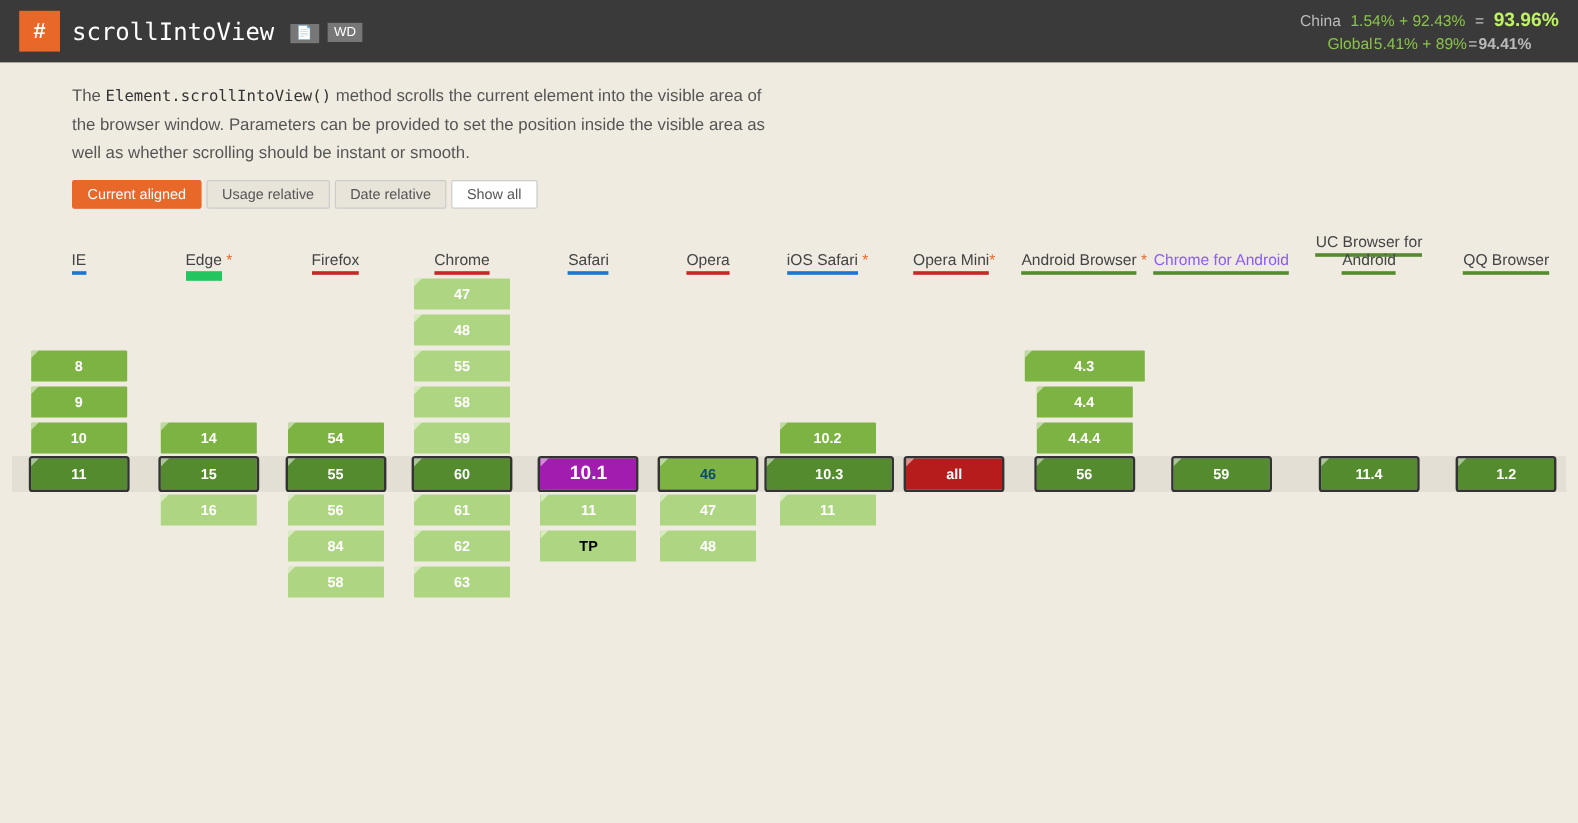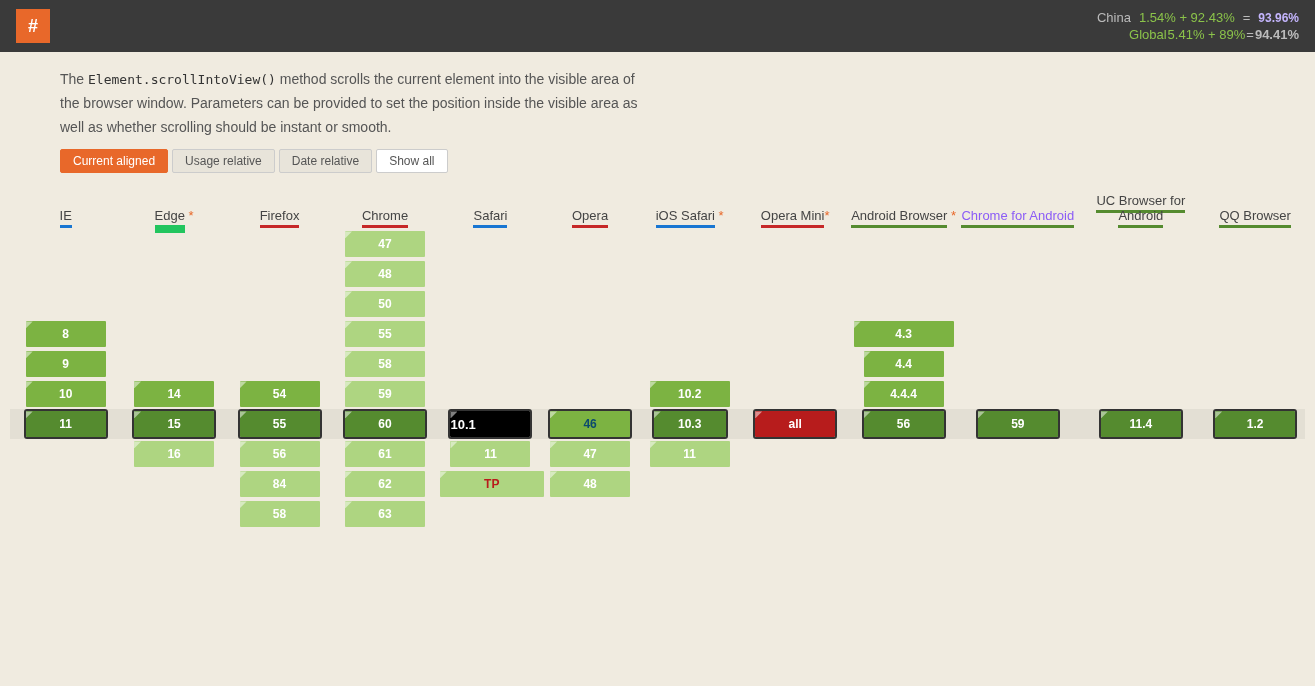--- a/index.html
+++ b/index.html
@@ -8,28 +8,33 @@
       background: #f0ebe0;
       color: #333;
       font-size: 13px;
     }
   </style>
 </head>
 <body>
 
 <div style="display:flex; align-items:center; background:#3a3a3a; padding:0 16px; height:52px;">
   <div style="background:#e8682a; color:white; font-weight:bold; font-size:18px; width:34px; height:34px; display:flex; align-items:center; justify-content:center; margin-right:10px; flex-shrink:0;">#</div>
+  <div style="color:white; font-size:20px;">
+    <span style="font-family:monospace;">scrollIntoView</span>
+    <span style="background:#777; color:white; font-size:11px; padding:2px 5px; margin-left:8px; vertical-align:middle;">📄</span>
+    <span style="background:#777; color:white; font-size:11px; padding:2px 5px; margin-left:2px; vertical-align:middle;">WD</span>
+  </div>
   <div style="margin-left:auto; text-align:right;">
     <div style="display:flex; gap:8px; justify-content:flex-end; align-items:center; margin-bottom:2px;">
       <span style="color:#bbb; font-size:13px;">China</span>
       <span style="color:#8bc34a; font-size:13px;">1.54% + 92.43%</span>
       <span style="color:#bbb;">=</span>
-      <span style="color:#c4b5fd; font-size:12px; font-weight:bold;">93.96%</span>
+      <span style="color:#bef264; font-size:16px; font-weight:bold;">93.96%</span>
     </div>
-    <div style="display:flex; gap:1px; justify-content:flex-end; align-items:center;">
+    <div style="display:flex; gap:1px; justify-content:center; align-items:center;">
       <span style="color:#8bc34a; font-size:13px;">Global</span>
       <span style="color:#8bc34a; font-size:13px;">5.41% + 89%</span>
       <span style="color:#bbb;">=</span>
       <span style="color:#bbb; font-size:13px; font-weight:bold;">94.41%</span>
     </div>
   </div>
 </div>
 
 <div style="padding:16px 60px 10px 60px; font-size:14px; line-height:1.7; color:#555; max-width:700px;">
   <span>The </span><span style="font-family:monospace; color:#333; font-size:13px;">Element.scrollIntoView()</span><span> method scrolls the current element into the visible area of the browser window. Parameters can be provided to set the position inside the visible area as well as whether scrolling should be instant or smooth.</span>
@@ -127,37 +132,20 @@
           <td style="padding: 1px 2px; text-align: center; height: 28px;"></td>
           <td style="padding: 1px 2px; text-align: center; height: 28px;"></td>
           <td style="padding: 1px 2px; text-align: center; height: 28px;"></td>
           <td style="padding: 1px 2px; text-align: center; height: 28px;"></td>
           <td style="padding: 1px 2px; text-align: center; height: 28px;"></td>
           <td style="padding: 1px 2px; text-align: center; height: 28px;"></td>
           <td style="padding: 1px 2px; text-align: center; height: 28px;"></td>
           <td style="padding: 1px 2px; text-align: center; height: 28px;"></td>
         </tr>
         <tr>
-          <td style="padding: 1px 2px; text-align: center; height: 28px;"></td>
-          <td style="padding: 1px 2px; text-align: center; height: 28px;"></td>
-          <td style="padding: 1px 2px; text-align: center; height: 28px;"></td>
-          <td style="padding: 1px 2px; text-align: center;"><div style="display: inline-flex; align-items: center; justify-content: center; background: rgb(174, 213, 129); color: white; font-weight: bold; font-size: 12px; height: 26px; width: 80px; border-radius: 1px; position: relative; cursor: pointer; margin: 1px 0px;">
-              <div style="position: absolute; top: 0px; left: 0px; width: 7px; height: 7px; background: rgba(255, 255, 255, 0.5); clip-path: polygon(0px 0px, 100% 0px, 0px 100%);"></div>
-              <span>50</span>
-            </div></td>
-          <td style="padding: 1px 2px; text-align: center; height: 28px;"></td>
-          <td style="padding: 1px 2px; text-align: center; height: 28px;"></td>
-          <td style="padding: 1px 2px; text-align: center; height: 28px;"></td>
-          <td style="padding: 1px 2px; text-align: center; height: 28px;"></td>
-          <td style="padding: 1px 2px; text-align: center; height: 28px;"></td>
-          <td style="padding: 1px 2px; text-align: center; height: 28px;"></td>
-          <td style="padding: 1px 2px; text-align: center; height: 28px;"></td>
-          <td style="padding: 1px 2px; text-align: center; height: 28px;"></td>
-        </tr>
-        <tr>
           <td style="padding: 1px 2px; text-align: center;"><div style="display: inline-flex; align-items: center; justify-content: center; background: rgb(124, 179, 66); color: white; font-weight: bold; font-size: 12px; height: 26px; width: 80px; border-radius: 1px; position: relative; cursor: pointer; margin: 1px 0px;">
               <div style="position: absolute; top: 0px; left: 0px; width: 7px; height: 7px; background: rgba(255, 255, 255, 0.5); clip-path: polygon(0px 0px, 100% 0px, 0px 100%);"></div>
               <span>8</span>
             </div></td>
           <td style="padding: 1px 2px; text-align: center; height: 28px;"></td>
           <td style="padding: 1px 2px; text-align: center; height: 28px;"></td>
           <td style="padding: 1px 2px; text-align: center;"><div style="display: inline-flex; align-items: center; justify-content: center; background: rgb(174, 213, 129); color: white; font-weight: bold; font-size: 12px; height: 26px; width: 80px; border-radius: 1px; position: relative; cursor: pointer; margin: 1px 0px;">
               <div style="position: absolute; top: 0px; left: 0px; width: 7px; height: 7px; background: rgba(255, 255, 255, 0.5); clip-path: polygon(0px 0px, 100% 0px, 0px 100%);"></div>
               <span>55</span>
             </div></td>
@@ -238,29 +226,29 @@
               <span>15</span>
             </div></td>
           <td style="padding: 1px 2px; text-align: center;"><div style="display: inline-flex; align-items: center; justify-content: center; background: rgb(85, 139, 47); color: white; font-weight: bold; font-size: 12px; height: 26px; width: 80px; border-radius: 1px; position: relative; cursor: pointer; margin: 1px 0px; outline: rgb(51, 51, 51) solid 2px;">
               <div style="position: absolute; top: 0px; left: 0px; width: 7px; height: 7px; background: rgba(255, 255, 255, 0.5); clip-path: polygon(0px 0px, 100% 0px, 0px 100%);"></div>
               <span>55</span>
             </div></td>
           <td style="padding: 1px 2px; text-align: center;"><div style="display: inline-flex; align-items: center; justify-content: center; background: rgb(85, 139, 47); color: white; font-weight: bold; font-size: 12px; height: 26px; width: 80px; border-radius: 1px; position: relative; cursor: pointer; margin: 1px 0px; outline: rgb(51, 51, 51) solid 2px;">
               <div style="position: absolute; top: 0px; left: 0px; width: 7px; height: 7px; background: rgba(255, 255, 255, 0.5); clip-path: polygon(0px 0px, 100% 0px, 0px 100%);"></div>
               <span>60</span>
             </div></td>
-          <td style="padding: 1px 2px; text-align: center;"><div style="display: inline-flex; align-items: center; background: #000000; color: white; font-weight: bold; font-size: 13px; height: 26px; width: 80px; border-radius: 1px; position: relative; cursor: pointer; margin: 1px 0px; outline: rgb(51, 51, 51) solid 2px;">
+          <td style="padding: 1px 2px; text-align: center;"><div style="display: inline-flex; align-items: center; justify-content: center; background: #a21caf; color: white; font-weight: bold; font-size: 16px; height: 26px; width: 80px; border-radius: 1px; position: relative; cursor: pointer; margin: 1px 0px; outline: rgb(51, 51, 51) solid 2px;">
               <div style="position: absolute; top: 0px; left: 0px; width: 7px; height: 7px; background: rgba(255, 255, 255, 0.5); clip-path: polygon(0px 0px, 100% 0px, 0px 100%);"></div>
               <span>10.1</span>
             </div></td>
           <td style="padding: 1px 2px; text-align: center;"><div style="display: inline-flex; align-items: center; justify-content: center; background: rgb(124, 179, 66); color: #0c4a6e; font-weight: bold; font-size: 12px; height: 26px; width: 80px; border-radius: 1px; position: relative; cursor: pointer; margin: 1px 0px; outline: rgb(51, 51, 51) solid 2px;">
               <div style="position: absolute; top: 0px; left: 0px; width: 7px; height: 7px; background: rgba(255, 255, 255, 0.5); clip-path: polygon(0px 0px, 100% 0px, 0px 100%);"></div>
               <span>46</span>
             </div></td>
-          <td style="padding: 1px 2px; text-align: center;"><div style="display: inline-flex; align-items: center; justify-content: center; background: rgb(85, 139, 47); color: white; font-weight: bold; font-size: 12px; height: 26px; width: 72px; border-radius: 1px; position: relative; cursor: pointer; margin: 1px 0px; outline: rgb(51, 51, 51) solid 2px;">
+          <td style="padding: 1px 2px; text-align: center;"><div style="display: inline-flex; align-items: center; justify-content: center; background: rgb(85, 139, 47); color: white; font-weight: bold; font-size: 12px; height: 26px; width: 104px; border-radius: 1px; position: relative; cursor: pointer; margin: 1px 0px; outline: rgb(51, 51, 51) solid 2px;">
               <div style="position: absolute; top: 0px; left: 0px; width: 7px; height: 7px; background: rgba(255, 255, 255, 0.5); clip-path: polygon(0px 0px, 100% 0px, 0px 100%);"></div>
               <span>10.3</span>
             </div></td>
           <td style="padding: 1px 2px; text-align: center;"><div style="display: inline-flex; align-items: center; justify-content: center; background: rgb(183, 28, 28); color: white; font-weight: bold; font-size: 12px; height: 26px; width: 80px; border-radius: 1px; position: relative; cursor: pointer; margin: 1px 0px; outline: rgb(51, 51, 51) solid 2px;">
               <div style="position: absolute; top: 0px; left: 0px; width: 7px; height: 7px; background: rgba(255, 255, 255, 0.5); clip-path: polygon(0px 0px, 100% 0px, 0px 100%);"></div>
               <span>all</span>
             </div></td>
           <td style="padding: 1px 2px; text-align: center;"><div style="display: inline-flex; align-items: center; justify-content: center; background: rgb(85, 139, 47); color: white; font-weight: bold; font-size: 12px; height: 26px; width: 80px; border-radius: 1px; position: relative; cursor: pointer; margin: 1px 0px; outline: rgb(51, 51, 51) solid 2px;">
               <div style="position: absolute; top: 0px; left: 0px; width: 7px; height: 7px; background: rgba(255, 255, 255, 0.5); clip-path: polygon(0px 0px, 100% 0px, 0px 100%);"></div>
               <span>56</span>
@@ -314,21 +302,21 @@
           <td style="padding: 1px 2px; text-align: center; height: 28px;"></td>
           <td style="padding: 1px 2px; text-align: center; height: 28px;"></td>
           <td style="padding: 1px 2px; text-align: center;"><div style="display: inline-flex; align-items: center; justify-content: center; background: rgb(174, 213, 129); color: white; font-weight: bold; font-size: 12px; height: 26px; width: 80px; border-radius: 1px; position: relative; cursor: pointer; margin: 1px 0px;">
               <div style="position: absolute; top: 0px; left: 0px; width: 7px; height: 7px; background: rgba(255, 255, 255, 0.5); clip-path: polygon(0px 0px, 100% 0px, 0px 100%);"></div>
               <span>84</span>
             </div></td>
           <td style="padding: 1px 2px; text-align: center;"><div style="display: inline-flex; align-items: center; justify-content: center; background: rgb(174, 213, 129); color: white; font-weight: bold; font-size: 12px; height: 26px; width: 80px; border-radius: 1px; position: relative; cursor: pointer; margin: 1px 0px;">
               <div style="position: absolute; top: 0px; left: 0px; width: 7px; height: 7px; background: rgba(255, 255, 255, 0.5); clip-path: polygon(0px 0px, 100% 0px, 0px 100%);"></div>
               <span>62</span>
             </div></td>
-          <td style="padding: 1px 2px; text-align: center;"><div style="display: inline-flex; align-items: center; justify-content: center; background: rgb(174, 213, 129); color: #b91c1c; font-weight: bold; font-size: 12px; height: 26px; width: 104px; border-radius: 1px; position: relative; cursor: pointer; margin: 1px 0px;">
+          <td style="padding: 1px 2px; text-align: center;"><div style="display: inline-flex; align-items: center; justify-content: center; background: rgb(174, 213, 129); color: #000000; font-weight: bold; font-size: 12px; height: 26px; width: 80px; border-radius: 1px; position: relative; cursor: pointer; margin: 1px 0px;">
               <div style="position: absolute; top: 0px; left: 0px; width: 7px; height: 7px; background: rgba(255, 255, 255, 0.5); clip-path: polygon(0px 0px, 100% 0px, 0px 100%);"></div>
               <span>TP</span>
             </div></td>
           <td style="padding: 1px 2px; text-align: center;"><div style="display: inline-flex; align-items: center; justify-content: center; background: rgb(174, 213, 129); color: white; font-weight: bold; font-size: 12px; height: 26px; width: 80px; border-radius: 1px; position: relative; cursor: pointer; margin: 1px 0px;">
               <div style="position: absolute; top: 0px; left: 0px; width: 7px; height: 7px; background: rgba(255, 255, 255, 0.5); clip-path: polygon(0px 0px, 100% 0px, 0px 100%);"></div>
               <span>48</span>
             </div></td>
           <td style="padding: 1px 2px; text-align: center; height: 28px;"></td>
           <td style="padding: 1px 2px; text-align: center; height: 28px;"></td>
           <td style="padding: 1px 2px; text-align: center; height: 28px;"></td>

